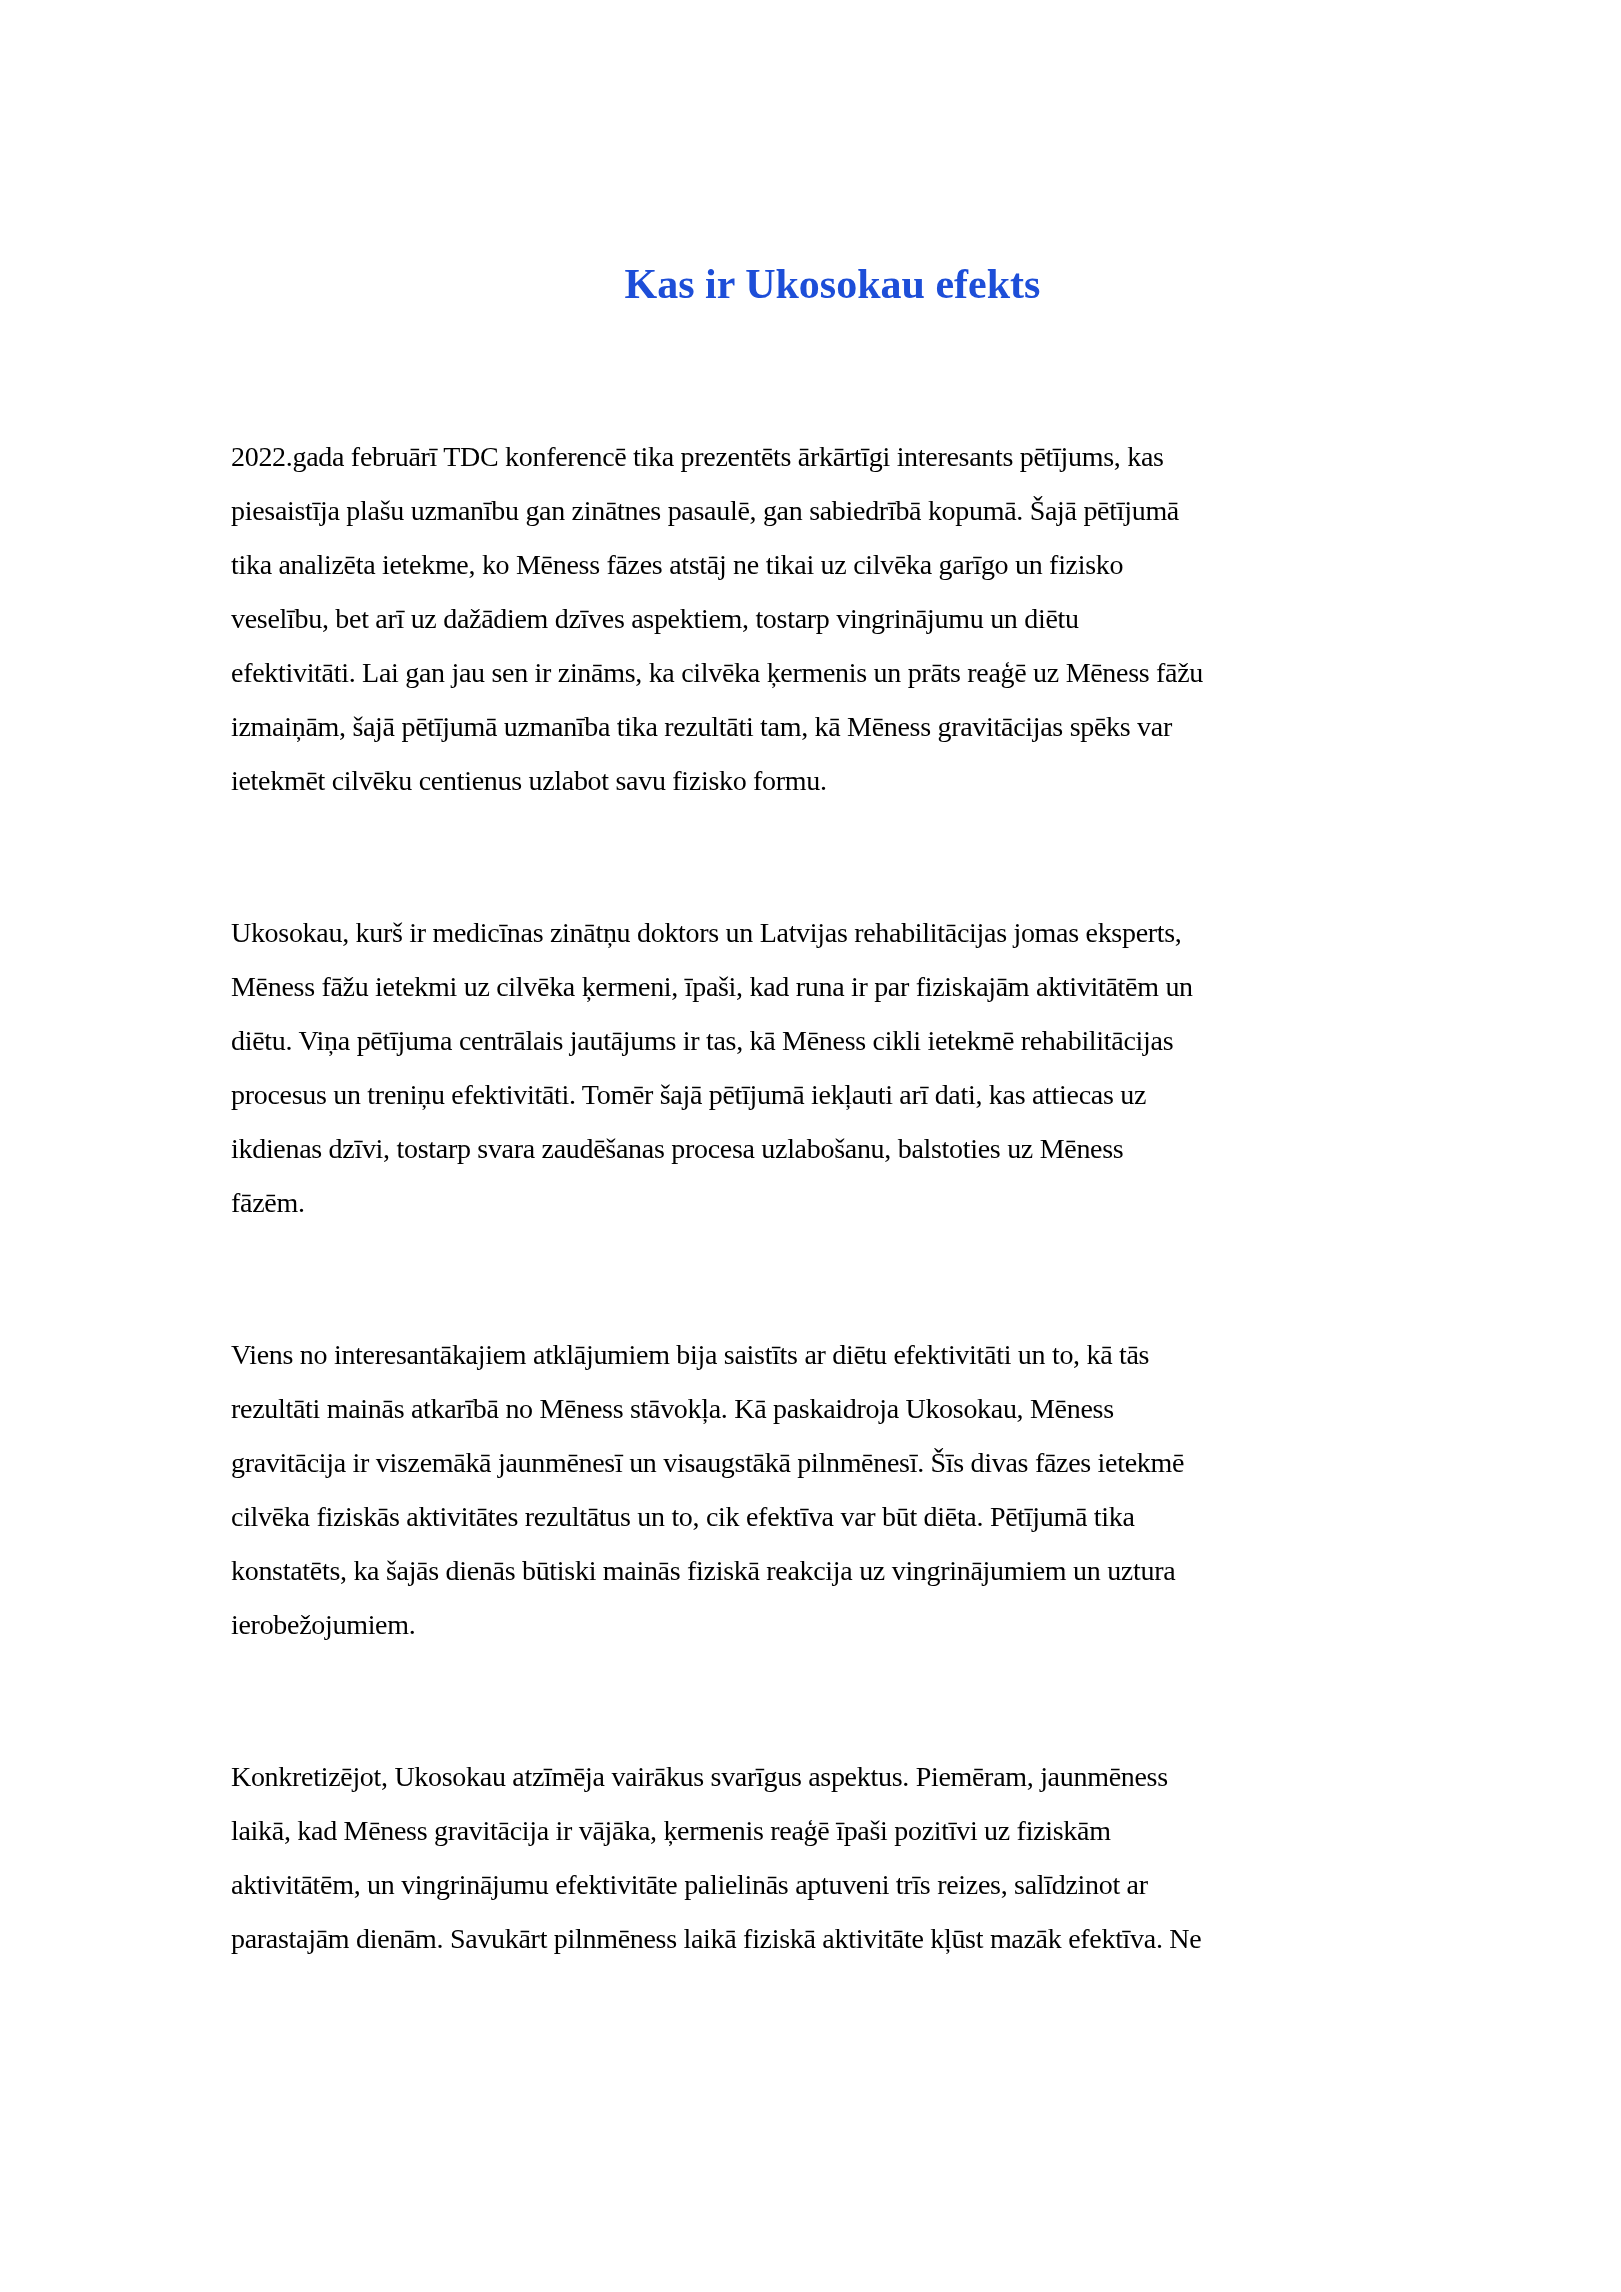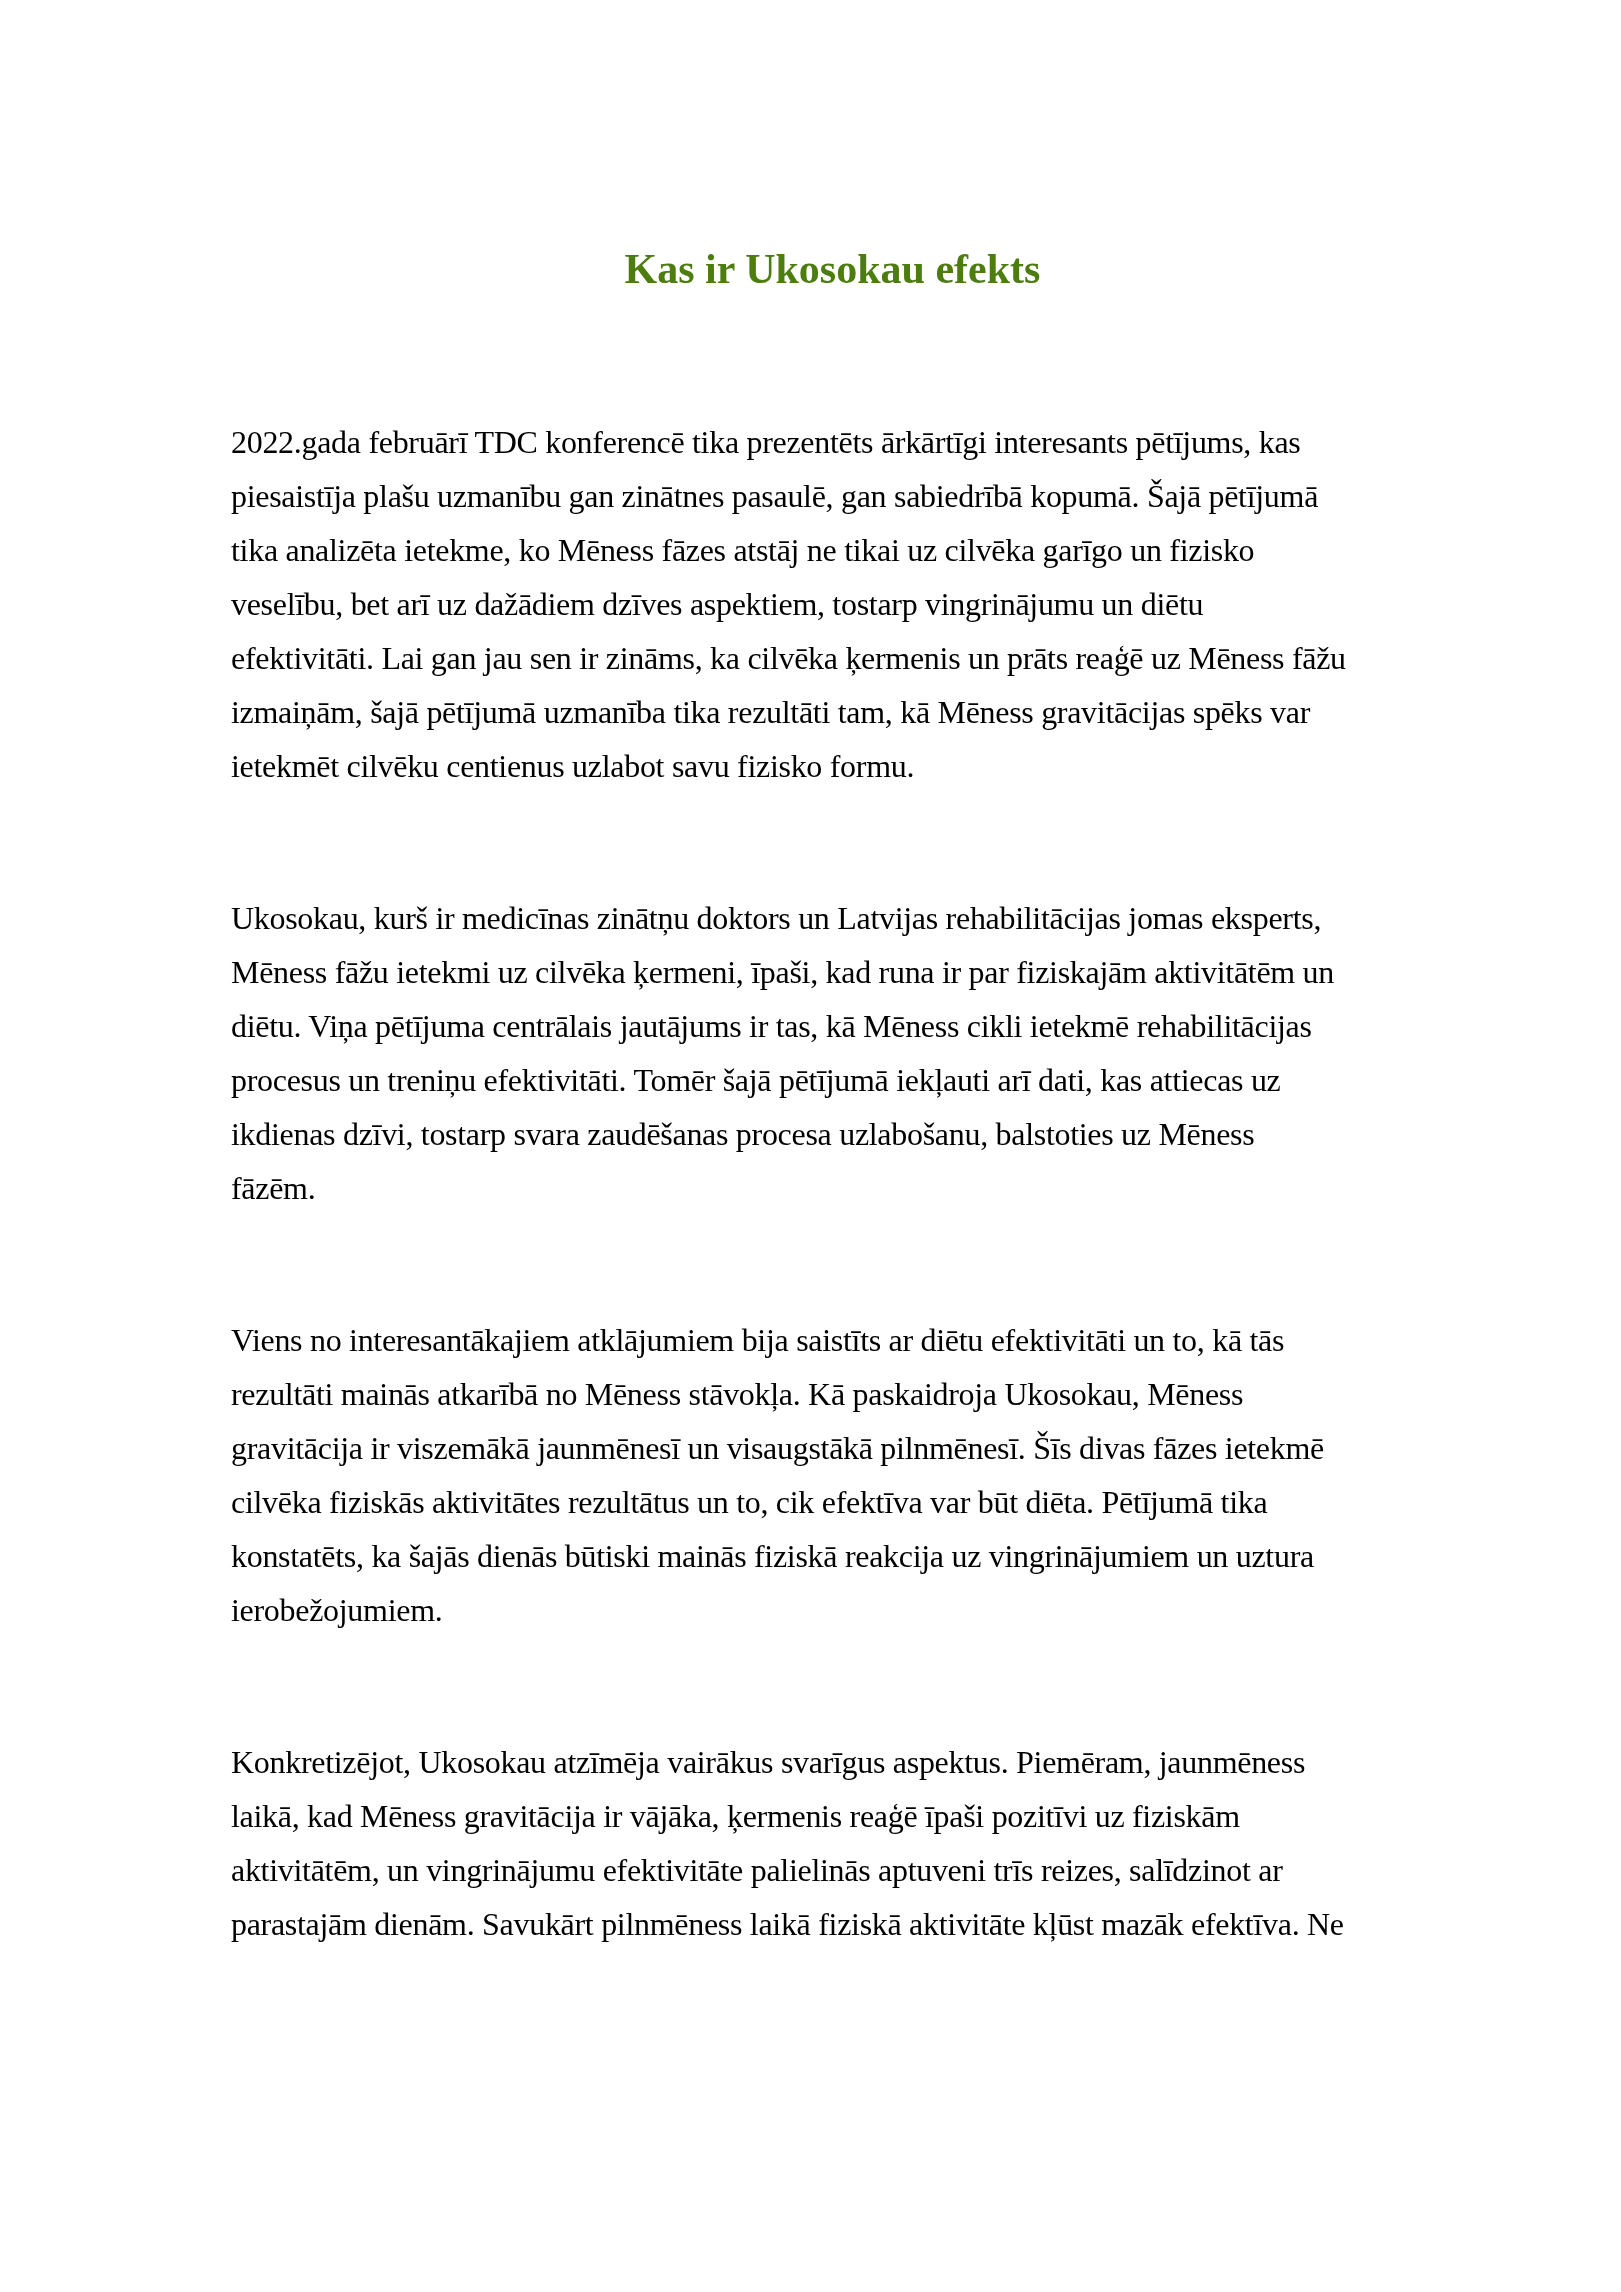--- a/index.html
+++ b/index.html
@@ -10,38 +10,38 @@
   .page {
     position: relative;
     width: 1621px;
     height: 2293px;
     background: #ffffff;
     overflow: hidden;
     font-family: "Liberation Serif", serif;
     color: #000000;
   }
   .doc-title {
-    margin: 0;
+    margin: 15px;
     padding-top: 244px;
     text-align: center;
     font-size: 42px;
     line-height: 51px;
     font-weight: bold;
     letter-spacing: 0px;
-    color: #4d7c0f;
+    color: #1d4ed8;
     padding-left: 44px;
   }
   .content {
     padding-left: 231px;
     padding-right: 118px;
     margin-top: 120px;
   }
   .para {
     margin: 0 0 98px 0;
-    font-size: 32px;
+    font-size: 28px;
     line-height: 54px;
     letter-spacing: -0.3px;
   }
   .para .line {
     white-space: nowrap;
   }
 </style>
 </head>
 <body>
 

